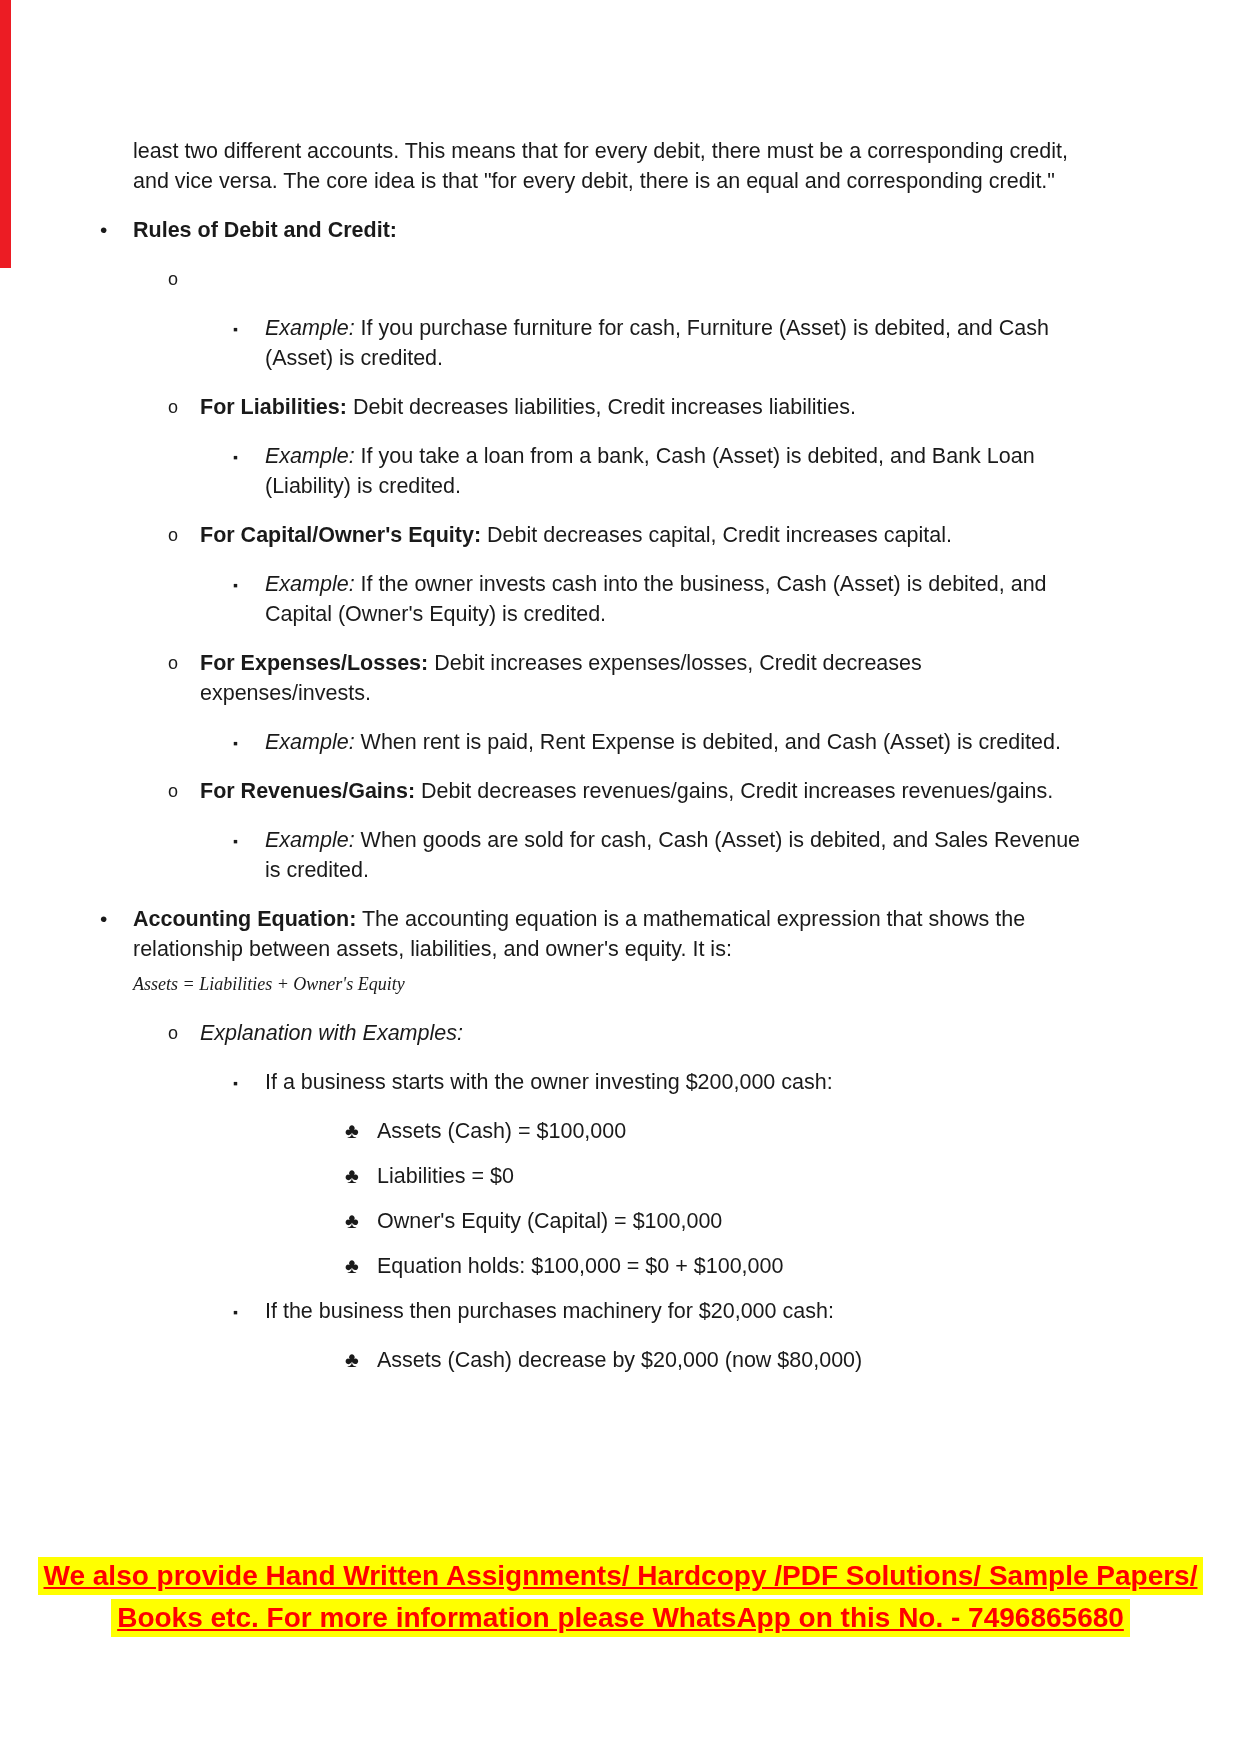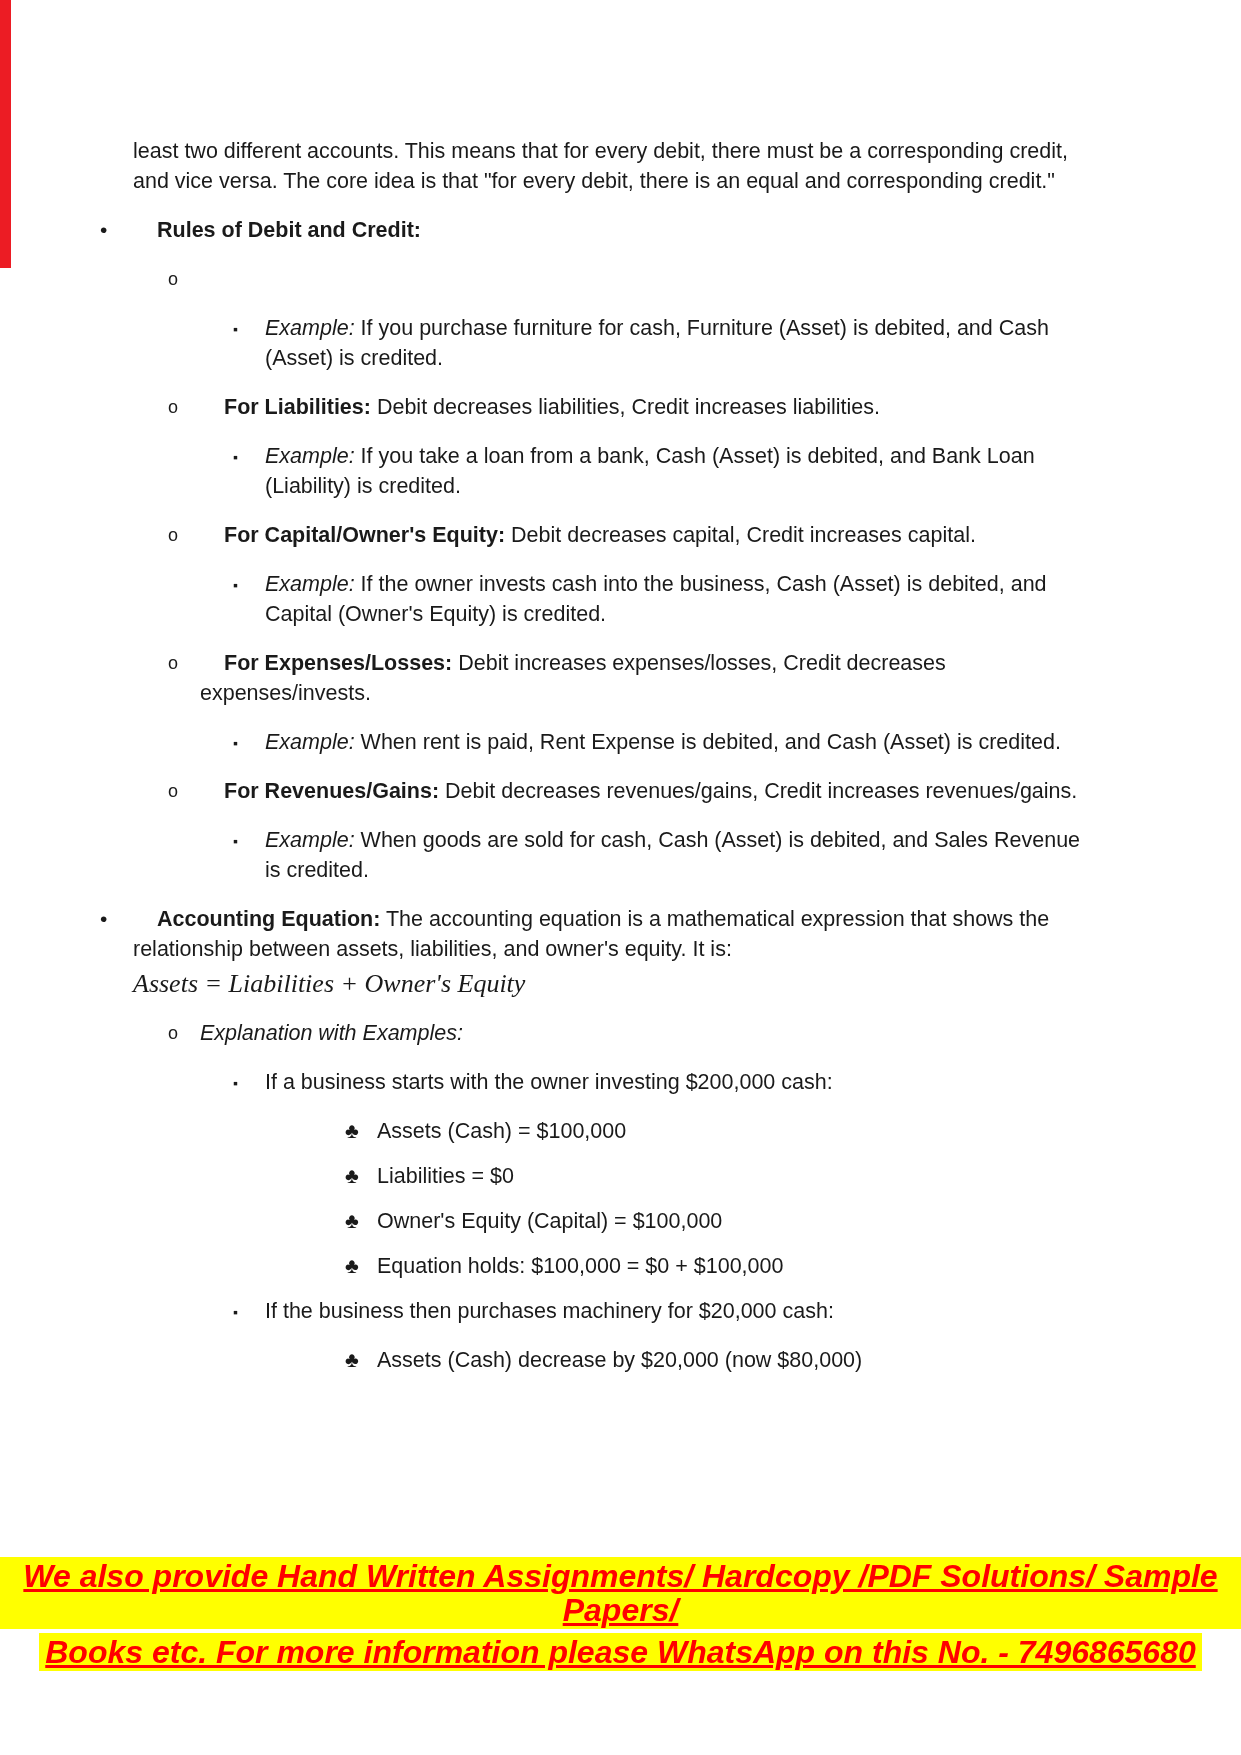--- a/index.html
+++ b/index.html
@@ -34,37 +34,36 @@
   .l1 { padding-left: 100px; padding-right: 135px; }
   .l2 { padding-left: 168px; padding-right: 135px; }
   .l3 { padding-left: 233px; padding-right: 135px; }
   .l4 { padding-left: 345px; padding-right: 135px; margin-bottom: 15px; }
   .m { flex: 0 0 auto; display: inline-block; }
   .m1 { width: 33px; font-size: 21px; }
   .m2 { width: 32px; font-size: 18px; }
   .m3 { width: 32px; font-size: 14px; position: relative; top: 1px; }
   .m4 { width: 32px; font-size: 21px; }
   .txt { flex: 1 1 auto; }
-  strong { font-weight: bold; margin-left: 24px; }
+  strong { font-weight: bold; }
   em { font-style: italic; margin-top: 16px; }
   .formula {
     font-family: "Liberation Serif", serif;
     font-style: italic;
-    font-size: 26px;
+    font-size: 18px;
     margin-top: 5px;
   }
   .footer {
     position: absolute;
     top: 1557px;
     left: 0;
     right: 0;
     text-align: center;
-    font-size: 32px;
+    font-size: 28px;
     font-weight: bold;
-    font-style: italic;
     line-height: 34px;
   }
   .footer .line { margin-bottom: 4px; }
   .hl {
     display: inline-block;
     background: var(--highlight, #ffff00);
     color: var(--footer-text, #ff0000);
     text-decoration: underline;
     padding: 2px 6px;
   }

